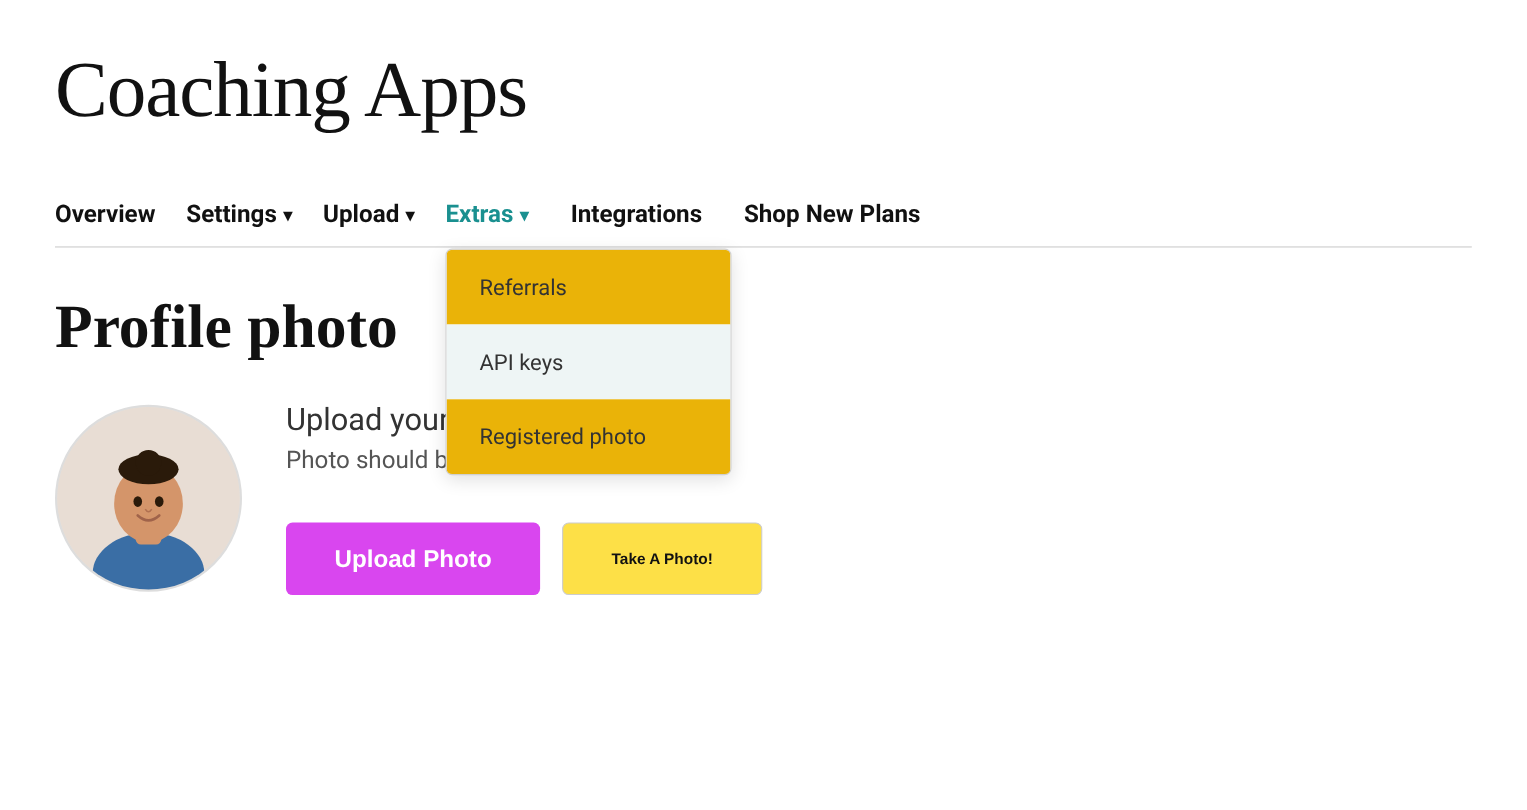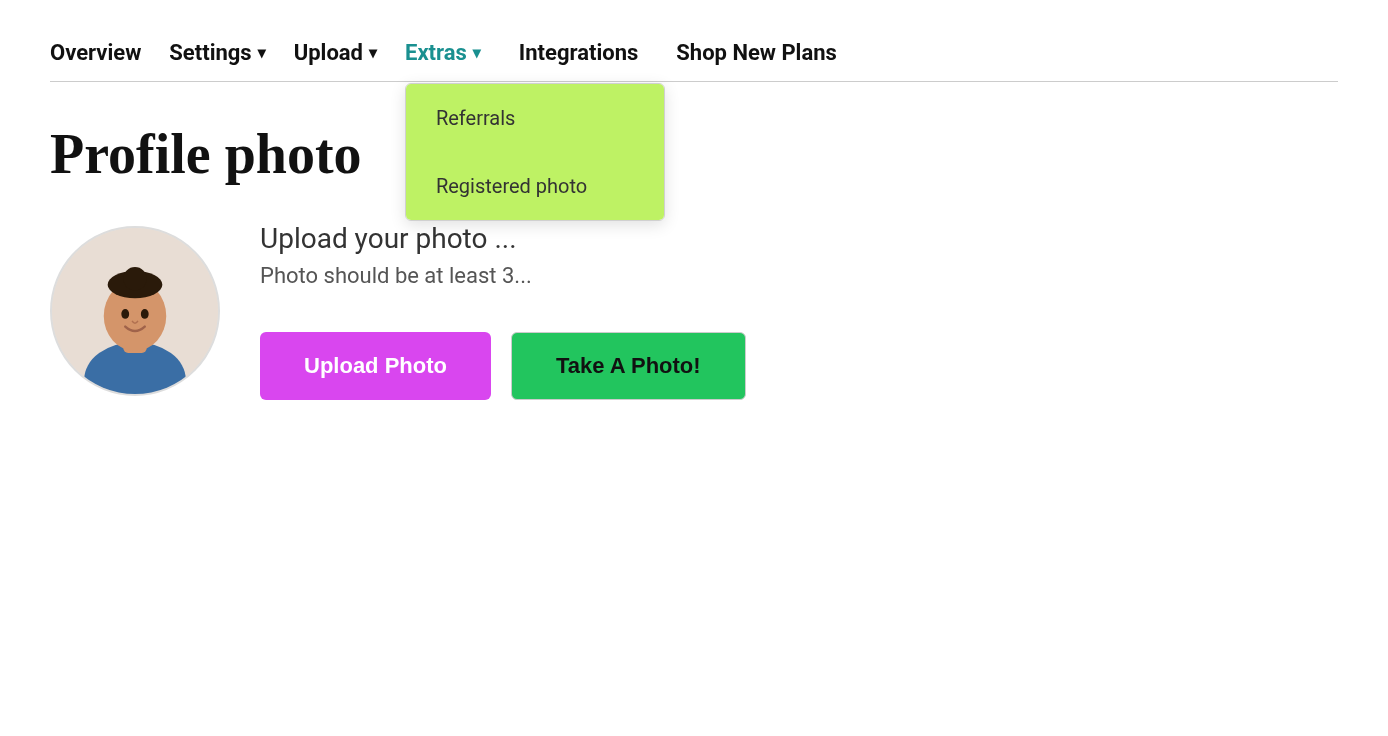--- a/index.html
+++ b/index.html
@@ -91,21 +91,21 @@
       min-width: 260px;
       z-index: 100;
       overflow: hidden;
     }
 
     .dropdown-item {
       padding: 22px 30px;
       font-size: 20px;
       color: #333333;
       cursor: pointer;
-      background: #bef264;
+      background: #eab308;
     }
 
     .dropdown-item.highlighted {
       background: #eef5f5;
     }
 
     .profile-section {
       margin-top: 10px;
     }
 
@@ -172,36 +172,37 @@
       border: none;
       padding: 20px 44px;
       font-size: 22px;
       font-weight: 700;
       border-radius: 6px;
       cursor: pointer;
       white-space: nowrap;
     }
 
     .btn-take-photo {
-      background: #22c55e;
+      background: #fde047;
       color: #111111;
       border: 1.5px solid #cccccc;
       padding: 20px 44px;
-      font-size: 22px;
+      font-size: 14px;
       font-weight: 700;
       border-radius: 6px;
       cursor: pointer;
       white-space: nowrap;
     }
   </style>
 </head>
 <body>
 
 <div class="page-wrapper">
 
+  <h1 class="page-title">Coaching Apps</h1>
 
   <nav class="nav-bar">
 
     <a class="nav-item">
       <span>Overview</span>
     </a>
 
     <a class="nav-item">
       <span>Settings</span>
       <span class="chevron">▾</span>
@@ -215,20 +216,23 @@
     <div class="dropdown-wrapper">
       <a class="nav-item active">
         <span>Extras</span>
         <span class="chevron">▾</span>
       </a>
 
       <div class="dropdown-menu">
         <div class="dropdown-item">
           <span>Referrals</span>
         </div>
+        <div class="dropdown-item highlighted">
+          <span>API keys</span>
+        </div>
         <div class="dropdown-item">
           <span>Registered photo</span>
         </div>
       </div>
     </div>
 
     <a class="nav-item nav-item-integrations">
       <span>Integrations</span>
     </a>
 

